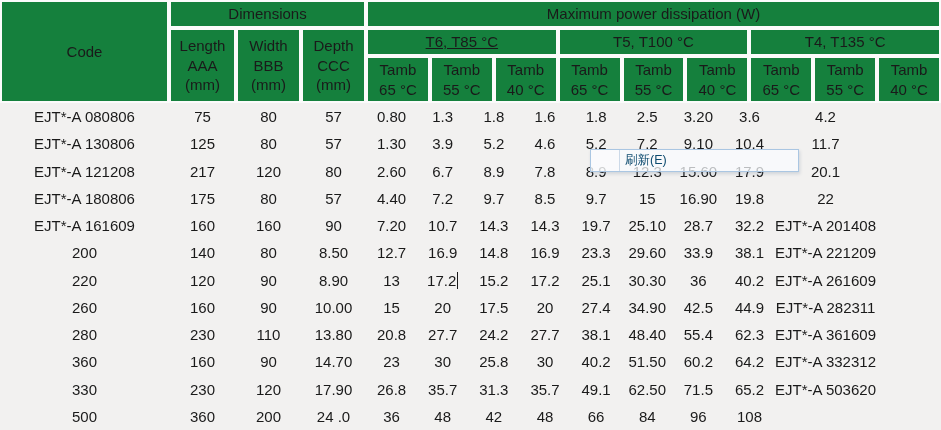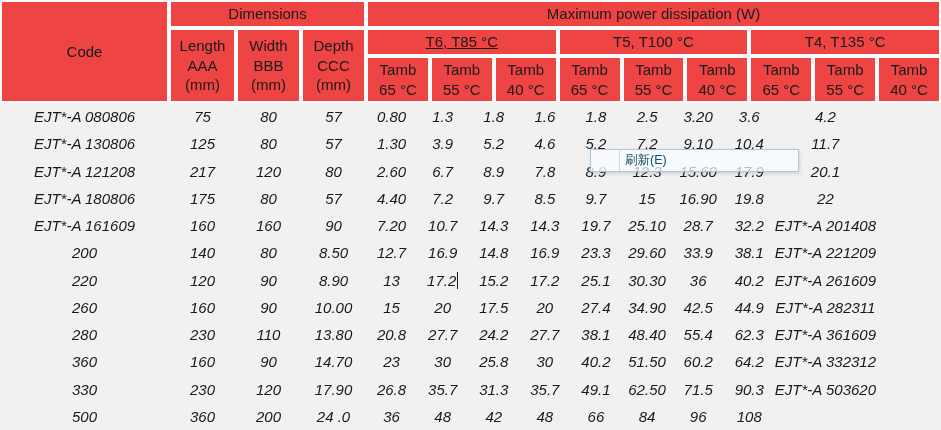--- a/index.html
+++ b/index.html
@@ -18,21 +18,21 @@
   .header-grid {
     position: absolute;
     top: 0; left: 0;
     width: 941px; height: 103px;
     display: grid;
     grid-template-columns: var(--cols);
     grid-template-rows: 28px 28px 47px;
     background: #fbfbfb;
   }
   .hcell {
-    background: #ef4444;
+    background: #15803d;
     border: 2px solid #fbfbfb;
     display: flex;
     align-items: center;
     justify-content: center;
     text-align: center;
     white-space: pre-line;
     line-height: 1.3;
     font-size: 15px;
     color: #1a1a1a;
   }
@@ -48,21 +48,20 @@
 
   
   .body-grid {
     position: absolute;
     top: 103px; left: 0;
     width: 876px; height: 327px;
     display: grid;
     grid-template-columns: var(--cols);
     grid-auto-rows: 27.25px;
     background: #f2f1f0;
-    font-style: italic;
   }
   .bcell {
     display: flex;
     align-items: center;
     justify-content: center;
     font-size: 15px;
     color: #1a1a1a;
     white-space: pre;
   }
   .caret {
@@ -276,21 +275,21 @@
       <div class="bcell">230</div>
       <div class="bcell">120</div>
       <div class="bcell">17.90</div>
       <div class="bcell">26.8</div>
       <div class="bcell">35.7</div>
       <div class="bcell">31.3</div>
       <div class="bcell">35.7</div>
       <div class="bcell">49.1</div>
       <div class="bcell">62.50</div>
       <div class="bcell">71.5</div>
-      <div class="bcell">90.3</div>
+      <div class="bcell">65.2</div>
       <div class="bcell">EJT*-A 503620</div>
       <div class="bcell">500</div>
       <div class="bcell">360</div>
       <div class="bcell">200</div>
       <div class="bcell">24 .0</div>
       <div class="bcell">36</div>
       <div class="bcell">48</div>
       <div class="bcell">42</div>
       <div class="bcell">48</div>
       <div class="bcell">66</div>

